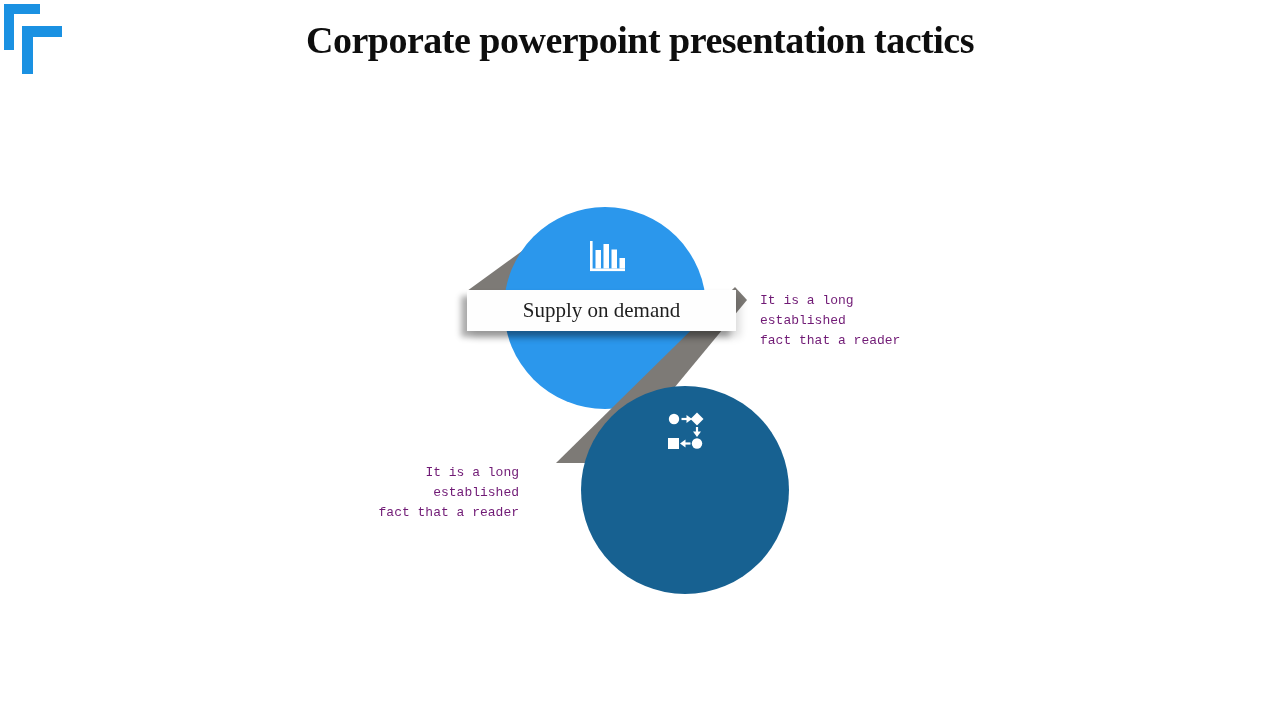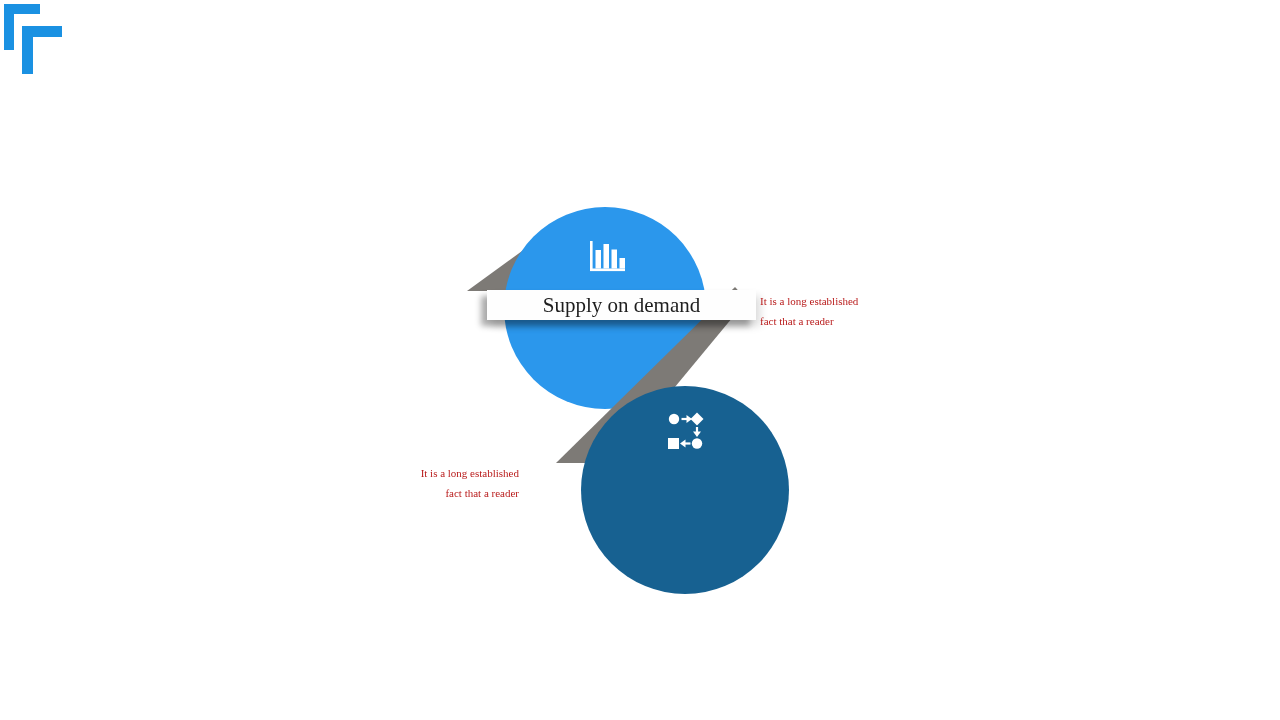--- a/index.html
+++ b/index.html
@@ -39,42 +39,44 @@
   .banner {
     position: absolute;
     background: #fefefe;
     box-shadow: -6px 6px 6px rgba(0,0,0,0.32), 4px 6px 8px rgba(0,0,0,0.14);
     display: flex;
     align-items: center;
     justify-content: center;
     font-size: 21px;
     color: #1e1e1e;
   }
-  .banner-supply     { left: 467px; top: 290px; width: 269px; height: 30px; margin-left: 20px; }
+  .banner-supply     { left: 467px; top: 290px; width: 269px; height: 41px; }
   .banner-processing { left: 538px; top: 462px; width: 274px; height: 43px; }
 
   .caption {
     position: absolute;
-    font-size: 11px;
+    font-size: 13px;
     line-height: 20px;
-    color: #b91c1c;
+    color: #701a75;
+    font-family: Liberation Mono, monospace;
   }
   .caption-right { left: 760px; top: 291px; width: 170px; text-align: left; }
   .caption-left  { left: 349px; top: 463px; width: 170px; text-align: right; }
 </style>
 </head>
 <body>
 
 <div class="slide">
 
   <svg class="logo" width="70" height="78" viewBox="0 0 70 78">
     <path class="logo-shape" d="M2,2 H38 V12 H12 V48 H2 Z"></path>
     <path class="logo-shape" d="M20,24 H60 V35 H31 V72 H20 Z"></path>
   </svg>
 
+  <h1 class="title">Corporate powerpoint presentation tactics</h1>
 
   <svg class="diagram-svg" width="1280" height="720" viewBox="0 0 1280 720">
 
     <polygon class="ribbon" points="467,291 551,230 551,291"></polygon>
 
     <circle class="circle-light" cx="605" cy="308" r="101"></circle>
 
     <polygon class="ribbon" points="735,287 747,300 612,463 556,463"></polygon>
 
     <circle class="circle-dark" cx="685" cy="490" r="104"></circle>

